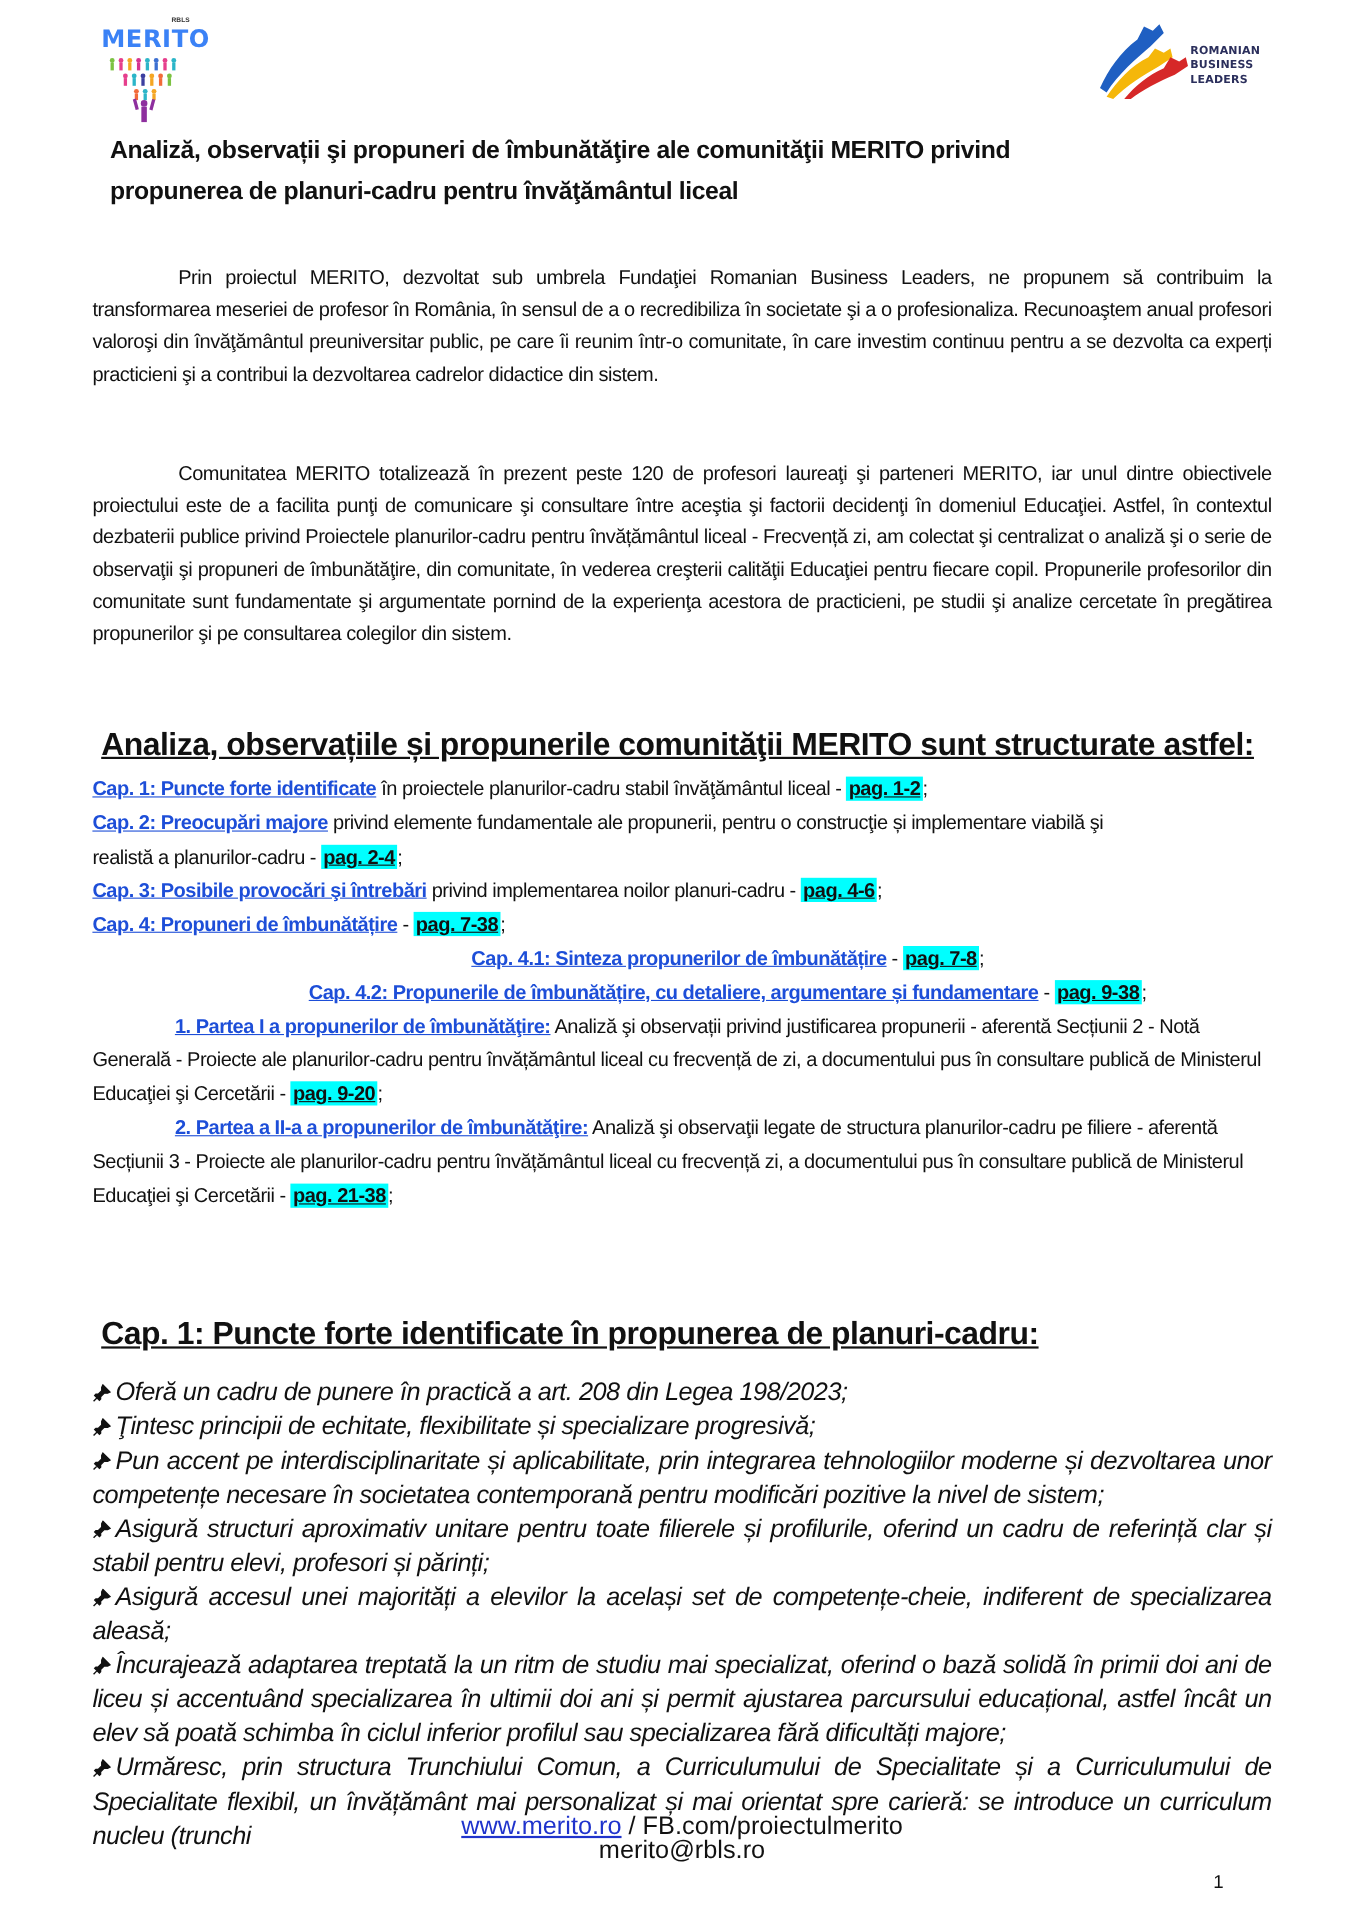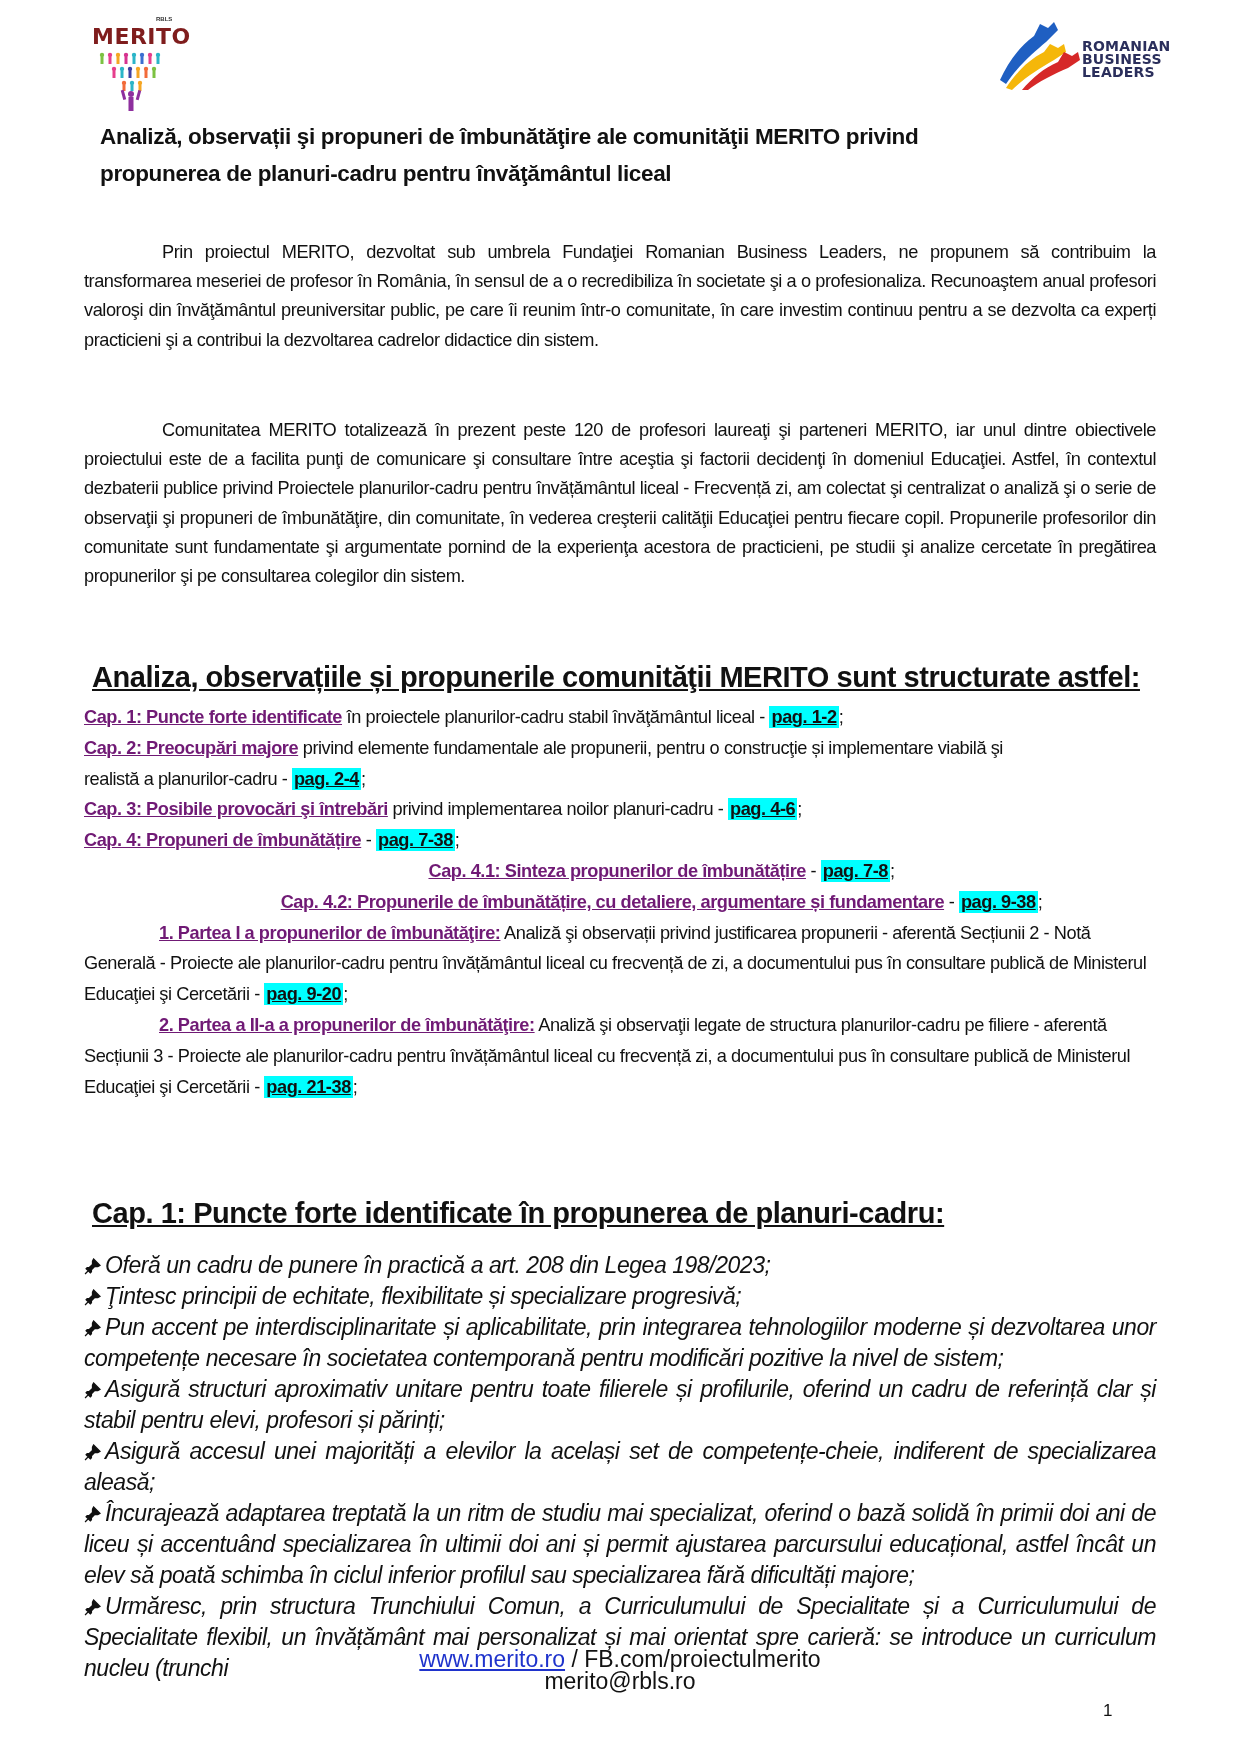--- a/index.html
+++ b/index.html
@@ -3,26 +3,26 @@
 <meta charset="utf-8">
 <style>
   html, body { margin:0; padding:0; background:#ffffff; }
   body { width:1240px; height:1755px; position:relative; overflow:hidden;
          font-family:"Liberation Sans", sans-serif; color:#111; }
   .page { position:absolute; left:0; top:0; width:1240px; height:1755px; }
 
   
   .merito-logo { position:absolute; left:92px; top:14px; width:92px; height:96px; }
   .merito-word { position:absolute; left:0; top:10px; font-family:"DejaVu Sans", sans-serif; font-weight:bold;
-                 font-size:22px; letter-spacing:0.5px; color:#7f1d1d; }
+                 font-size:22px; letter-spacing:0.5px; color:#3b82f6; }
   .merito-rbls { position:absolute; left:64px; top:2px; font-size:6px; color:#333; font-weight:bold; }
   .merito-people { position:absolute; left:4px; top:38px; }
   .rbl-logo { position:absolute; left:996px; top:18px; width:180px; height:70px; }
   .rbl-text { position:absolute; left:86px; top:22px; font-family:"DejaVu Sans", sans-serif; font-weight:bold;
-              font-size:14px; line-height:13px; color:#2b2f5c; letter-spacing:0.2px; }
+              font-size:10px; line-height:13px; color:#2b2f5c; letter-spacing:0.2px; }
 
   
   .doc-title { position:absolute; left:100px; top:118px; width:1040px; text-align:left;
                font-weight:bold; font-size:22.5px; line-height:37px; letter-spacing:-0.35px; }
 
   .body-text { position:absolute; left:84px; width:1072px; font-size:18.2px; line-height:29.2px;
                text-align:justify; letter-spacing:-0.45px; word-spacing:0px; }
   .body-text p { margin:0; text-indent:78px; }
   .para1 { top:238px; }
   .para2 { top:416px; }
@@ -30,21 +30,21 @@
   .section-heading { position:absolute; left:92px; font-weight:bold; font-size:29px;
                      text-decoration:underline; letter-spacing:-0.45px; white-space:nowrap; }
   .toc-heading { top:661px; }
   .cap1-heading { top:1197px; }
 
   .toc { position:absolute; left:84px; top:702px; width:1080px; font-size:18.2px; line-height:30.8px;
          letter-spacing:-0.45px; }
   .toc-line { white-space:nowrap; }
   .toc-line.wrap { white-space:normal; }
   .indent { padding-left:75px;text-align:center; }
-  .link { color:#701a75; font-weight:bold; text-decoration:underline; cursor:pointer; }
+  .link { color:#1d4ed8; font-weight:bold; text-decoration:underline; cursor:pointer; }
   .pag { background:#00ffff; font-weight:bold; text-decoration:underline; padding:1px 2px; }
   .semi { text-decoration:underline; }
 
   .bullets { position:absolute; left:84px; top:1250px; width:1072px; font-size:23px; line-height:31px;
              letter-spacing:-0.45px;font-style:italic; }
   .bullet { text-align:justify; }
   .pin { display:inline-block; width:17px; height:17px; vertical-align:-2px; margin-right:4px; }
 
   .footer-links { position:absolute; left:0; top:1648px; width:1240px; text-align:center;
                   font-size:23px; line-height:22px; }

